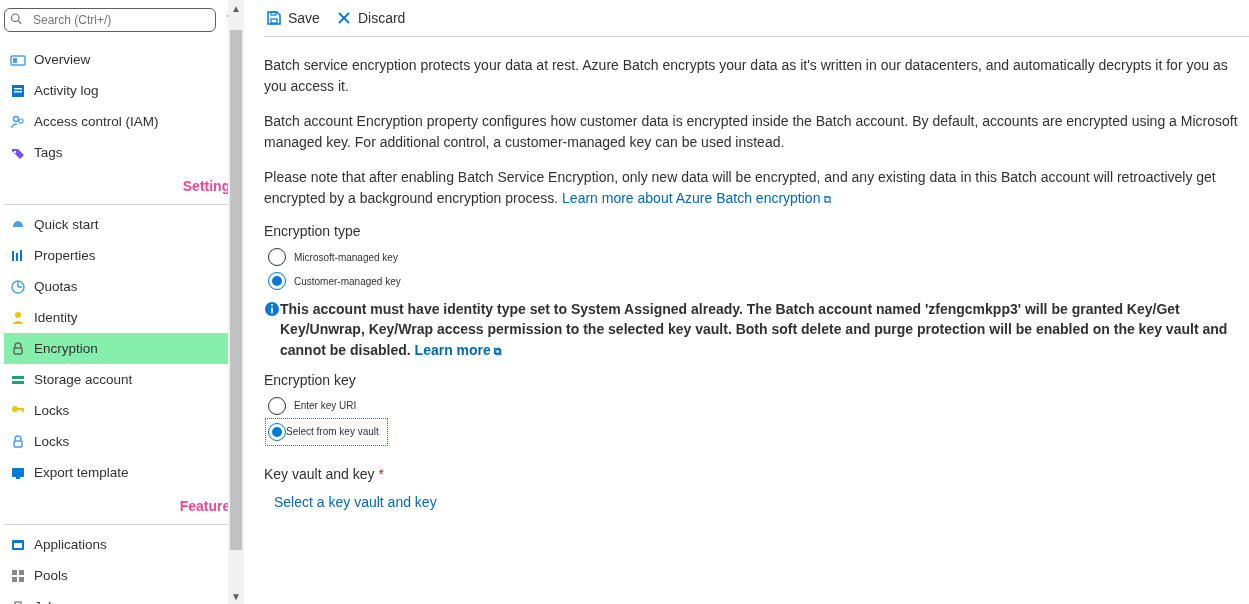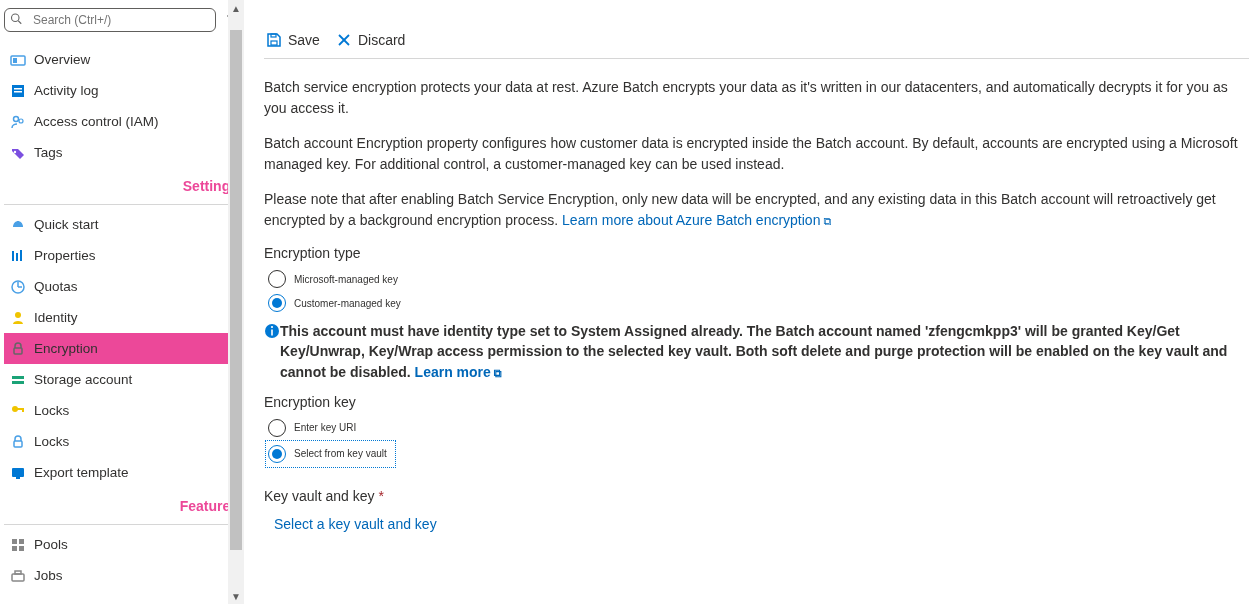--- a/index.html
+++ b/index.html
@@ -58,21 +58,21 @@
       display: flex;
       align-items: center;
       padding: 6px 6px;
       cursor: pointer;
       color: #323130;
       gap: 8px;
       height: 31px;
       font-size: 13.5px;
     }
     .nav-item.selected {
-      background: #ec4899;
+      background: #86efac;
     }
     .nav-item .ico {
       width: 16px;
       height: 16px;
       display: inline-flex;
       align-items: center;
       justify-content: center;
       flex-shrink: 0;
     }
     .group-header {
@@ -122,21 +122,20 @@
       padding: 8px 0 10px 2px;
       border-bottom: 1px solid #d6d6d6;
     }
     .tbtn {
       display: inline-flex;
       align-items: center;
       gap: 6px;
       cursor: pointer;
       color: #323130;
       font-size: 14px;
-      margin-top: 22px;
     }
     .tbtn .tico {
       color: #0078d4;
       width: 16px; height: 16px;
       display:inline-flex; align-items:center; justify-content:center;
     }
     .content {
       padding: 18px 2px 0 0;
     }
     p.para {
@@ -183,21 +182,20 @@
       width: 10px; height: 10px;
       background: #0078d4;
       border-radius: 50%;
     }
     .focus-dotted {
       outline: 1px dotted #0078d4;
       outline-offset: 2px;
       padding: 2px 6px 2px 0;
       display: inline-flex;
       align-items:center;
-      gap:8px;
     }
     .info-row {
       display: flex;
       gap: 0;
       align-items: flex-start;
       margin: 6px 0 12px 0;
       font-size: 14px;
     }
     .info-row .info-ico {
       color: #0078d4;
@@ -359,20 +357,29 @@
           <rect x="2" y="3" width="12" height="9" rx="1" fill="#0078d4"></rect>
           <rect x="6" y="12" width="4" height="2" fill="#0078d4"></rect>
         </svg>
       </span>
     <span>Export template</span>
   </div>
 
   <div class="group-header">Features</div>
   <hr class="hr">
 
+  <div class="nav-item">
+    <span class="ico">
+        <svg width="16" height="16">
+          <rect x="2" y="3" width="12" height="10" rx="1" fill="#0078d4"></rect>
+          <rect x="4" y="6" width="8" height="5" fill="#fff"></rect>
+        </svg>
+      </span>
+    <span>Applications</span>
+  </div>
   <div class="nav-item">
     <span class="ico">
         <svg width="16" height="16">
           <rect x="2" y="2" width="5" height="5" fill="#888"></rect>
           <rect x="9" y="2" width="5" height="5" fill="#888"></rect>
           <rect x="2" y="9" width="5" height="5" fill="#888"></rect>
           <rect x="9" y="9" width="5" height="5" fill="#888"></rect>
         </svg>
       </span>
     <span>Pools</span>

